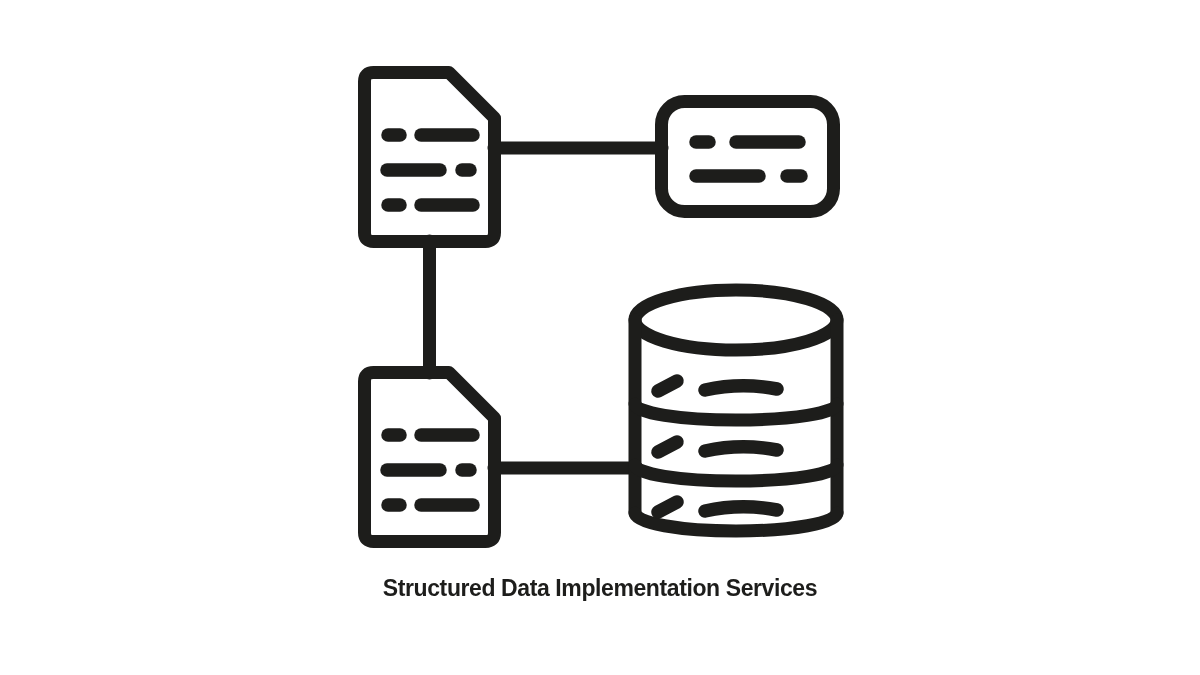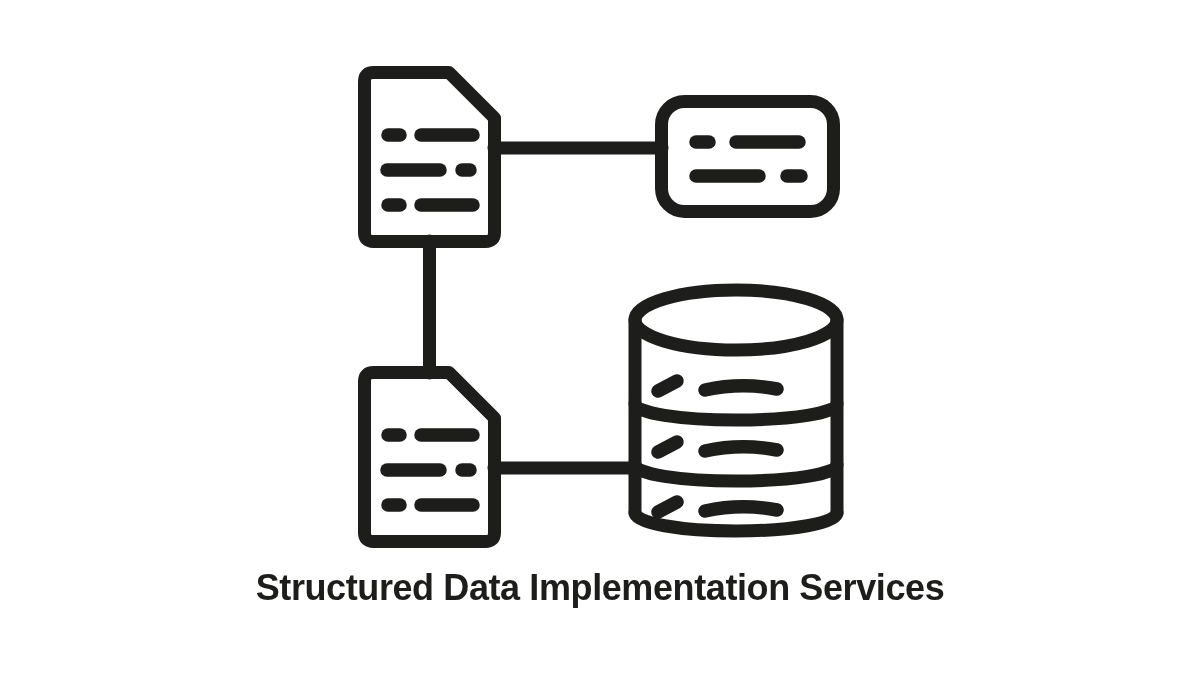--- a/index.html
+++ b/index.html
@@ -20,21 +20,21 @@
     stroke:var(--ink);
     stroke-width:13;
     stroke-linecap:round;
     stroke-linejoin:round;
   }
   .dash{stroke-width:13.5;}
   .title{
     position:absolute;
     left:0;top:571px;width:1200px;
     text-align:center;
-    font-size:36px;
+    font-size:23px;
     font-weight:700;
     letter-spacing:-0.4px;
     color:var(--ink);
     line-height:34px;
   }
 </style>
 </head>
 <body>
 
 <div class="canvas">

